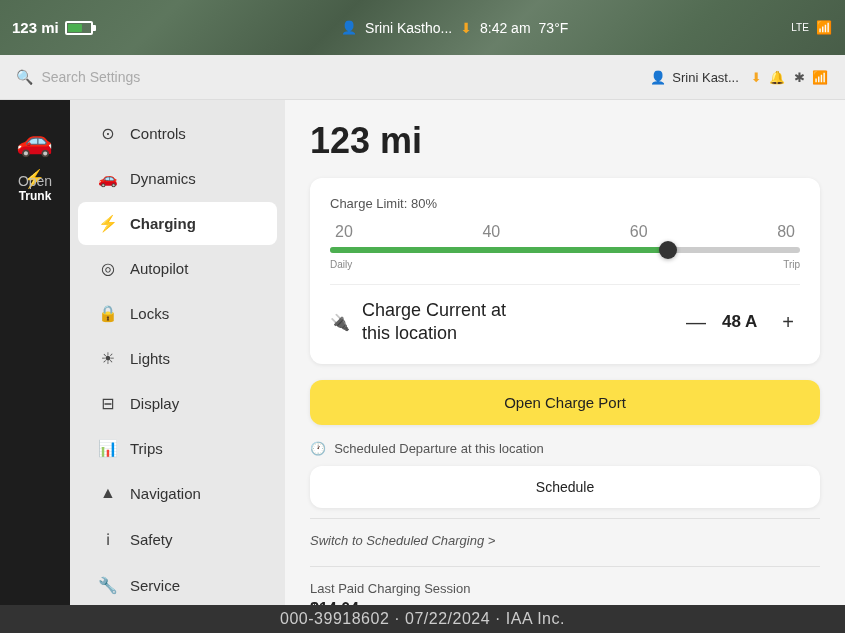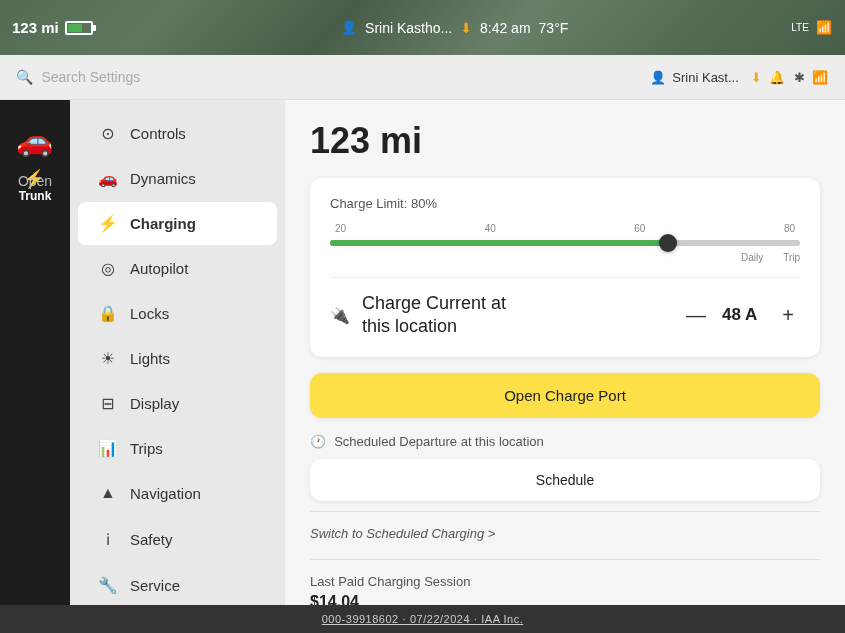--- a/index.html
+++ b/index.html
@@ -248,21 +248,21 @@
 
     .charge-limit-label {
       font-size: 13px;
       color: #555;
       margin-bottom: 12px;
     }
 
     .slider-labels {
       display: flex;
       justify-content: space-between;
-      font-size: 10px;
+      font-size: 16px;
       color: #888;
       margin-bottom: 4px;
       padding: 0 5px;
     }
 
     .slider-track {
       position: relative;
       height: 6px;
       background: #ccc;
       border-radius: 3px;
@@ -286,21 +286,21 @@
       transform: translate(-50%, -50%);
       width: 18px;
       height: 18px;
       background: #333;
       border-radius: 50%;
       box-shadow: 0 1px 4px rgba(0,0,0,0.3);
     }
 
     .slider-sublabels {
       display: flex;
-      justify-content: flex-end;
+      justify-content: space-between;
       gap: 20px;
       font-size: 10px;
       color: #888;
       margin-top: 4px;
     }
 
     
     .charge-current-row {
       display: flex;
       align-items: center;
@@ -419,23 +419,22 @@
       height: 28px;
       background: #333;
       display: flex;
       align-items: center;
       justify-content: center;
       z-index: 10;
     }
 
     .bottom-bar-text {
       color: #ccc;
-      font-size: 11px;
+      font-size: 16px;
       letter-spacing: 0.5px;
-      text-decoration: underline;
     }
 
     
     .open-trunk {
       position: absolute;
       left: 0;
       top: 100px;
       width: 70px;
       text-align: center;
       color: #fff;

